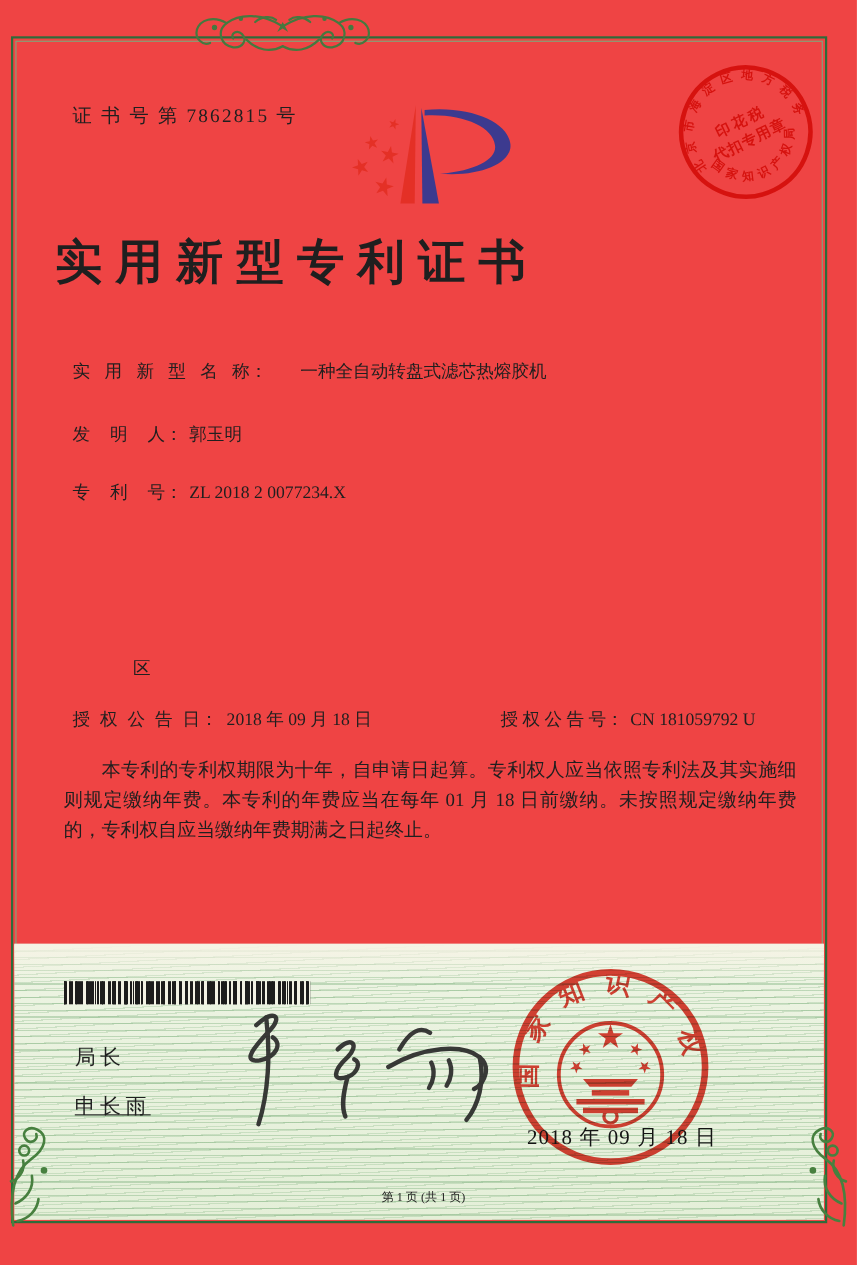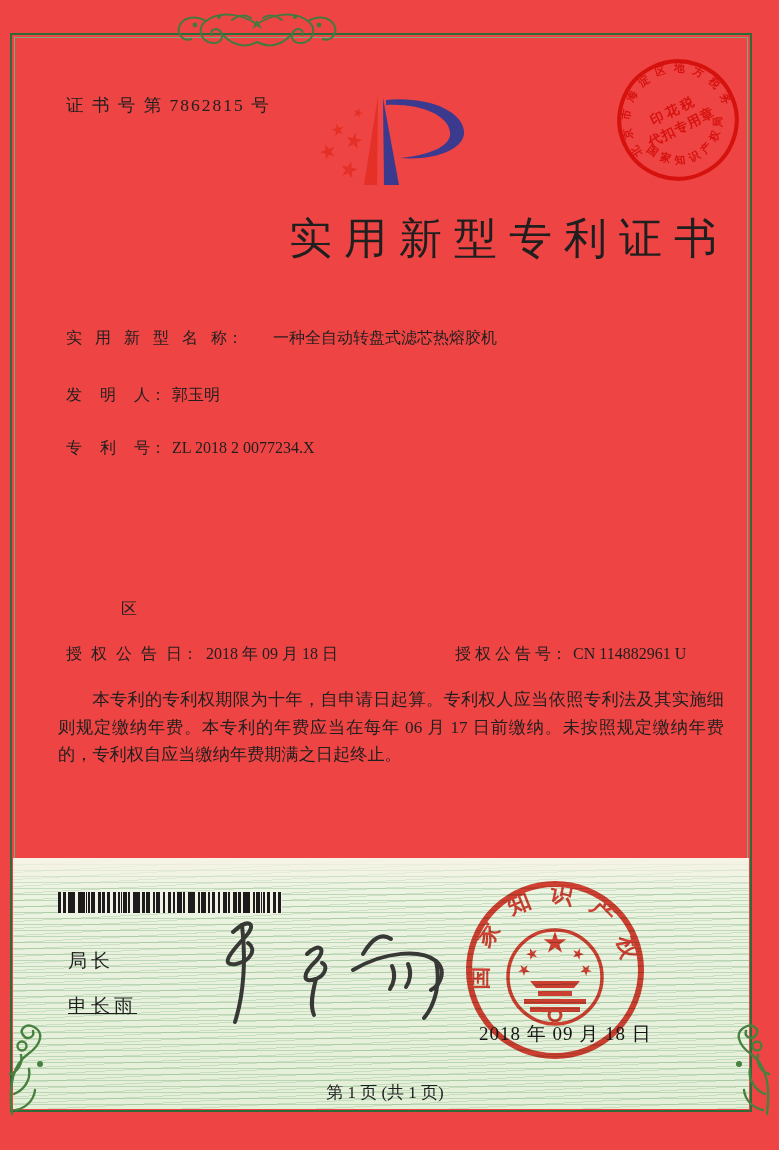--- a/index.html
+++ b/index.html
@@ -25,22 +25,22 @@
       repeating-linear-gradient(177deg, rgba(124,176,124,.28) 0 1px, rgba(0,0,0,0) 1px 7px),
       linear-gradient(#edf4e3,#e4efd8);
   }
   .band::before{
     content:""; position:absolute; left:0; top:0; right:0; height:34px;
     background:linear-gradient(#f6f3e5, rgba(246,243,229,0));
   }
   
   .cert-no{position:absolute; left:66px; top:93px; font-size:17.5px; letter-spacing:2px;}
   .title{
-    position:absolute; left:50px; top:210px; width:679px; text-align:right;
-    font-size:43px; font-weight:400; letter-spacing:12px; white-space:nowrap;
+    position:absolute; left:50px; top:210px; width:679px; text-align:left;
+    font-size:43px; font-weight:700; letter-spacing:12px; white-space:nowrap;
   }
   .row{position:absolute; left:66px; font-size:16px; white-space:nowrap;}
   .lbl{display:inline-block;}
   .ls-a{letter-spacing:13px; margin-right:-13px;}
   .ls-b{letter-spacing:18px; margin-right:-18px;}
   .ls-c{letter-spacing:9px;  margin-right:-9px;}
   .ls-d{letter-spacing:12px; margin-right:-12px;}
   .ls-e{letter-spacing:62px; margin-right:-62px;}
   .ls-f{letter-spacing:4px;  margin-right:-4px;}
   .val-a{margin-left:30px;} .val-b{margin-left:6px;} .val-c{margin-left:8px;}
@@ -60,21 +60,21 @@
       repeating-linear-gradient(90deg,#1c1c1c 0 3px,rgba(0,0,0,0) 3px 11px);
   }
   .director-title{position:absolute; left:68px; top:948px; font-size:19px; letter-spacing:4px;}
   .director-name{position:absolute; left:68px; top:993px; font-size:19px; letter-spacing:4px;text-decoration:underline;}
   .seal-date{
     position:absolute; left:479px; top:1021px; font-size:19px; letter-spacing:1px;
     color:#141414; z-index:6;
   }
   .footer{
     position:absolute; left:10px; top:1081px; width:750px; text-align:center;
-    font-size:17px;
+    font-size:11px;
   }
   
   .tax-stamp{
     position:absolute; left:608px; top:50px; width:140px; height:140px;
     transform:rotate(-26deg); mix-blend-mode:multiply; opacity:.95; z-index:4;
   }
   .gov-seal{
     position:absolute; left:460px; top:875px; width:190px; height:190px;
     mix-blend-mode:multiply; opacity:.94; z-index:5;
   }
@@ -178,25 +178,25 @@
   <div class="row" style="top:438px">
     <span class="lbl ls-b">专利号</span><span>：</span><span class="val-b">ZL 2018 2 0077234.X</span>
   </div>
   <div class="row row-addr" style="top:592px; width:660px;">
     <div class="addr2">区</div>
   </div>
   <div class="row" style="top:644px">
     <span class="lbl ls-c">授权公告日</span><span>：</span><span class="val-c">2018 年 09 月 18 日</span>
   </div>
   <div class="row" style="left:455px; top:644px">
-    <span class="lbl ls-f">授权公告号</span><span>：</span><span class="val-b">CN 114882961 U</span>
+    <span class="lbl ls-f">授权公告号</span><span>：</span><span class="val-b">CN 181059792 U</span>
   </div>
 
   <div class="body-text">
-    <p>本专利的专利权期限为十年，自申请日起算。专利权人应当依照专利法及其实施细则规定缴纳年费。本专利的年费应当在每年 06 月 17 日前缴纳。未按照规定缴纳年费的，专利权自应当缴纳年费期满之日起终止。</p>
+    <p>本专利的专利权期限为十年，自申请日起算。专利权人应当依照专利法及其实施细则规定缴纳年费。本专利的年费应当在每年 01 月 18 日前缴纳。未按照规定缴纳年费的，专利权自应当缴纳年费期满之日起终止。</p>
   </div>
 
   <div class="barcode"></div>
 
   <div class="director-title">局长</div>
   <div class="director-name">申长雨</div>
 
   <svg style="position:absolute; left:195px; top:912px; width:255px; height:122px; z-index:4;" viewBox="0 0 255 122">
     <g fill="none" stroke="#262626" stroke-width="4" stroke-linecap="round" stroke-linejoin="round" opacity="0.9">
       <path d="M38,20 C54,5 62,12 51,24 C36,40 24,54 41,52 C56,49 62,37 53,31"></path>

